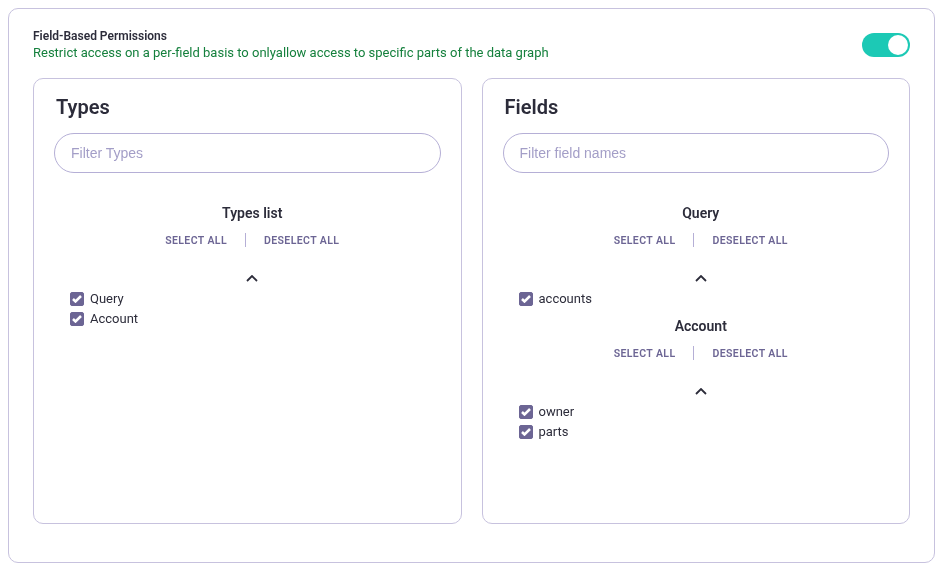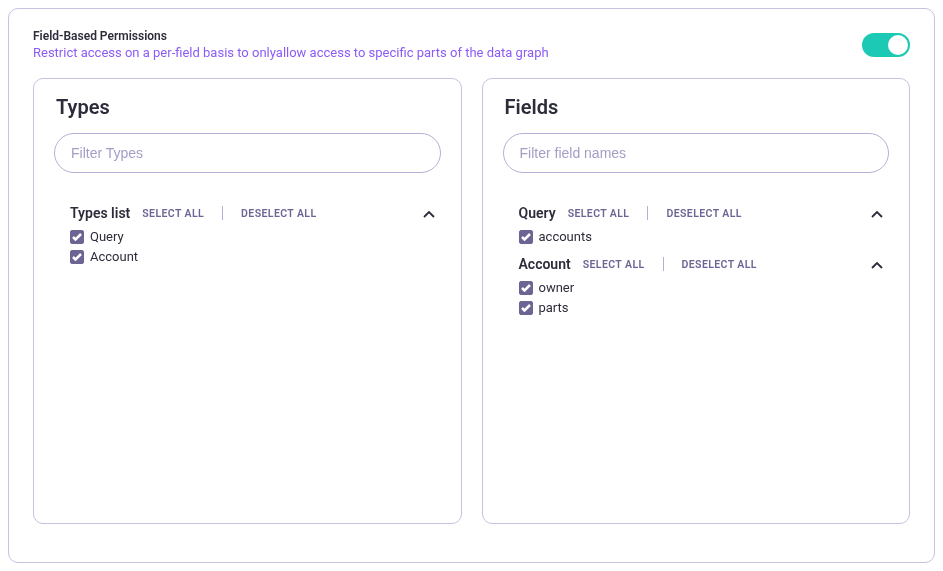--- a/index.html
+++ b/index.html
@@ -1,30 +1,30 @@
 <!DOCTYPE html>
 <html><head>
   <meta charset="utf-8">
   <style>
     * { box-sizing: border-box; margin: 0; padding: 0; }
     body { font-family: -apple-system, BlinkMacSystemFont, "Segoe UI", Roboto, sans-serif; background: #fff; padding: 8px; }
     .outer-panel { border: 1px solid #c7c2de; border-radius: 10px; padding: 20px 24px 24px; width: 927px; height: 555px; }
     .header-row { display: flex; justify-content: space-between; align-items: flex-start; margin-bottom: 18px; }
     .header-text { }
     .title { font-size: 12px; font-weight: 600; color: #2c2c3a; margin-bottom: 2px; }
-    .subtitle { font-size: 13px; color: #8b5cf6; }
+    .subtitle { font-size: 13px; color: #15803d; }
     .toggle { width: 48px; height: 24px; background: #1cc9b5; border-radius: 12px; position: relative; cursor: pointer; margin-top: 4px; }
     .toggle-knob { width: 20px; height: 20px; background: #fff; border-radius: 50%; position: absolute; top: 2px; right: 2px; }
     .panels-row { display: flex; gap: 20px; }
     .panel { border: 1px solid #c7c2de; border-radius: 10px; padding: 16px 20px 20px; flex: 1; height: 446px; }
     .panel-title { font-size: 20px; font-weight: 600; color: #2c2c3a; margin-bottom: 14px; padding-left: 2px; }
     .filter-input { width: 100%; height: 40px; border: 1px solid #b5afd6; border-radius: 20px; padding: 0 16px; font-size: 14px; color: #333; outline: none; margin-bottom: 32px; }
     .filter-input::placeholder { color: #a39ec7; }
     .section { padding-left: 16px; padding-right: 6px; margin-bottom: 8px; }
-    .section-header { display: flex; align-items: center; gap: 12px; margin-bottom: 8px; }
+    .section-header { display: flex; align-items: center; gap: 12px; margin-bottom: 8px; flex-direction: column; }
     .section-name { font-size: 14px; font-weight: 600; color: #2c2c3a; }
     .select-btns { display: flex; align-items: flex-end; gap: 18px; }
     .select-btn { font-size: 10.5px; font-weight: 600; letter-spacing: 0.4px; color: #6c6594; cursor: pointer; text-transform: uppercase; }
     .divider { width: 1px; height: 14px; background: #b5afd6; }
     .spacer { flex: 1; }
     .chevron { width: 12px; height: 12px; cursor: pointer; display: flex; align-items: center; justify-content: center; }
     .chevron svg { width: 12px; height: 8px; fill: #2c2c3a; }
     .item-list { padding-left: 0; }
     .item-row { display: flex; align-items: center; gap: 6px; margin-bottom: 5px; }
     .checkbox { width: 14px; height: 14px; border: 1px solid #777; border-radius: 2px; display: flex; align-items: center; justify-content: center; cursor: pointer; flex-shrink: 0; }

